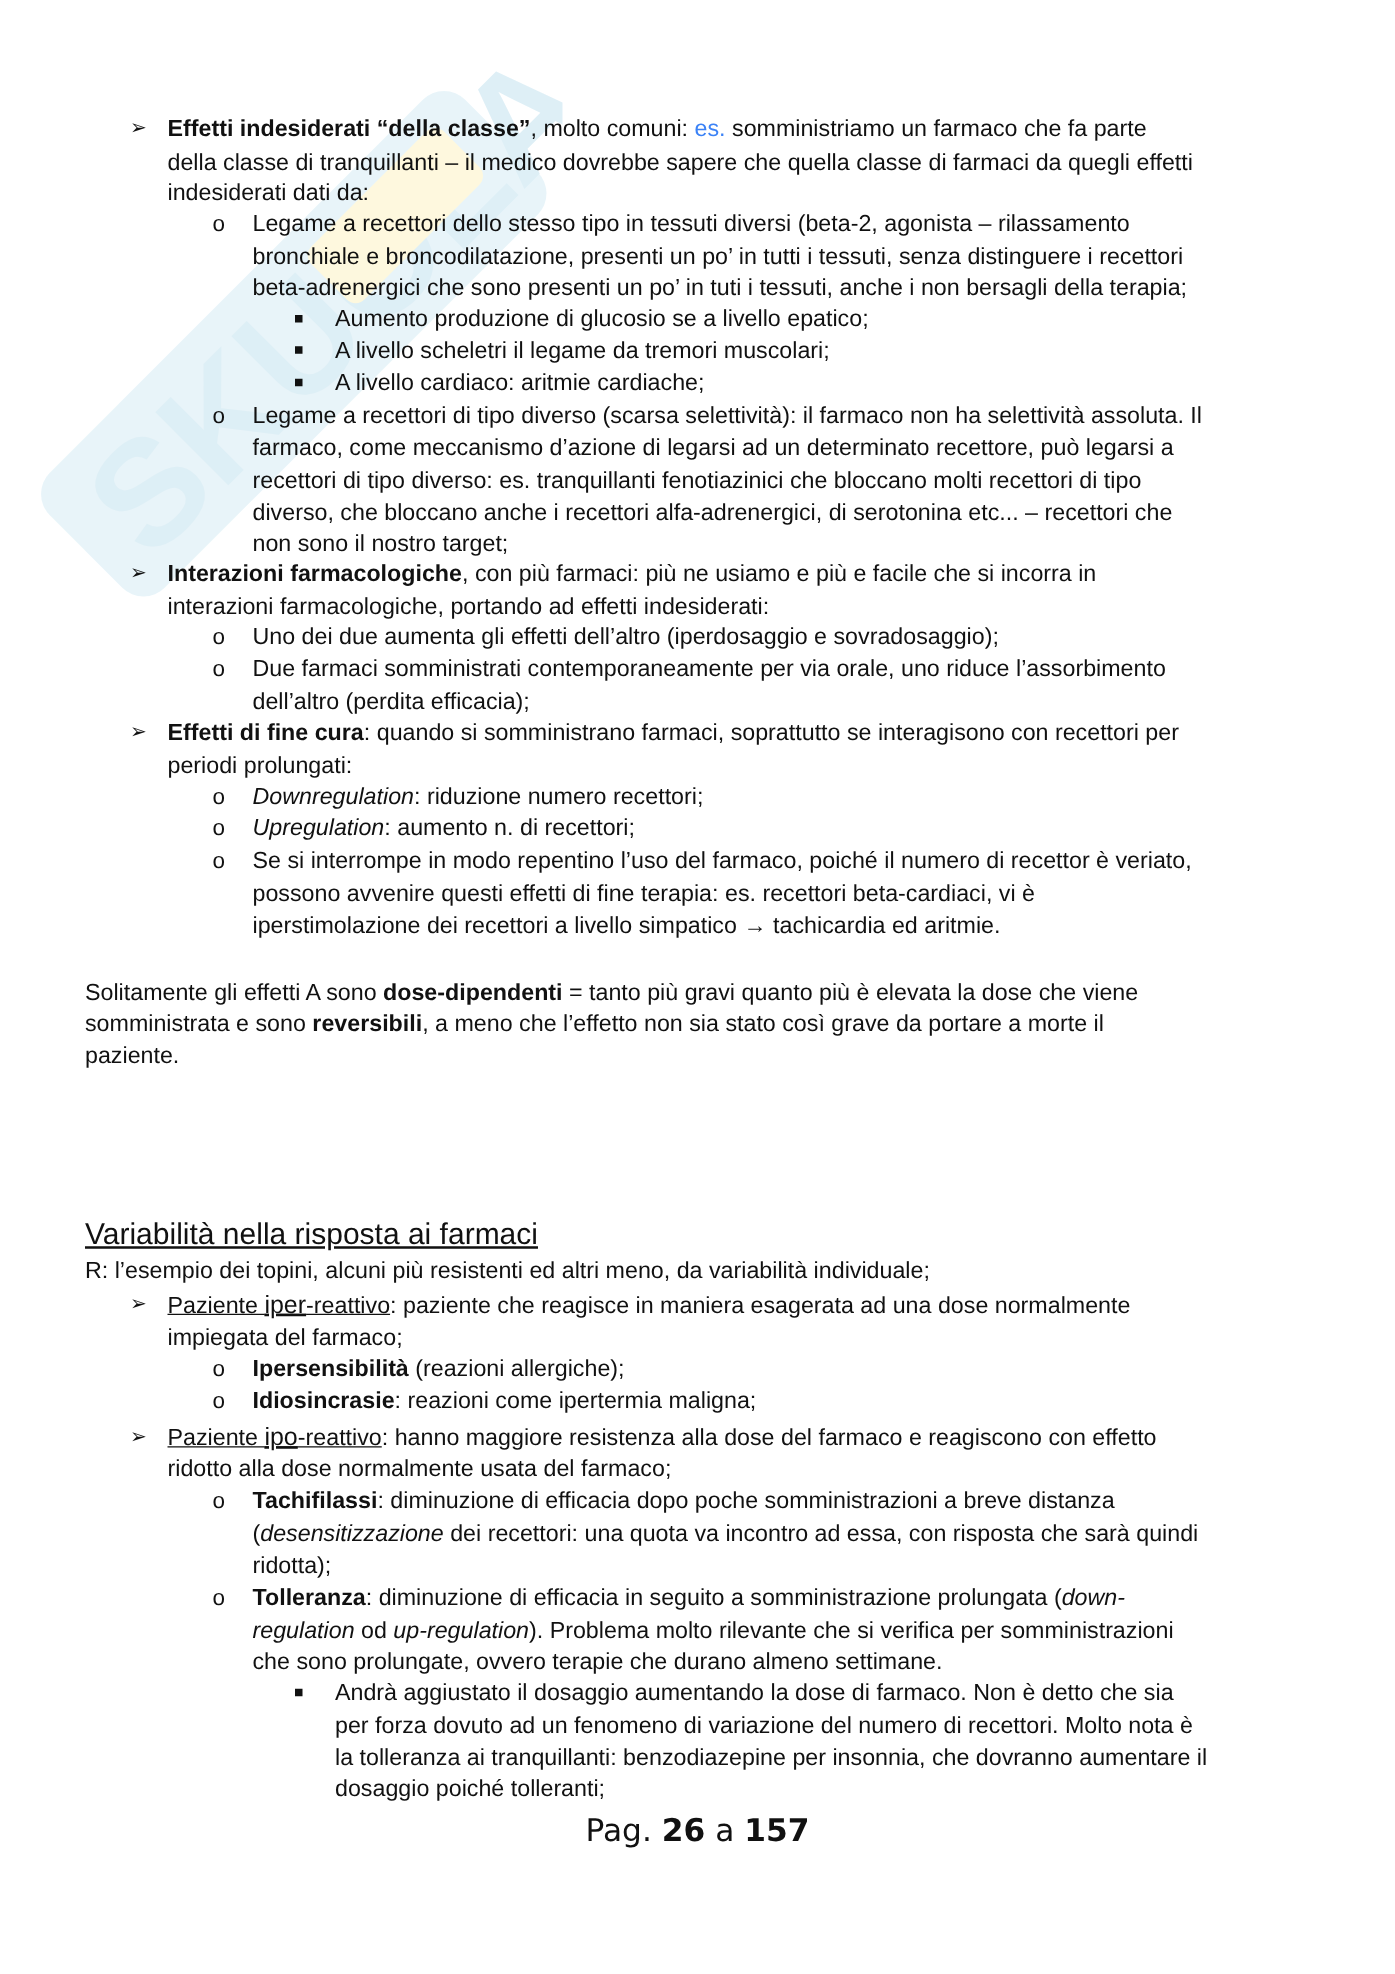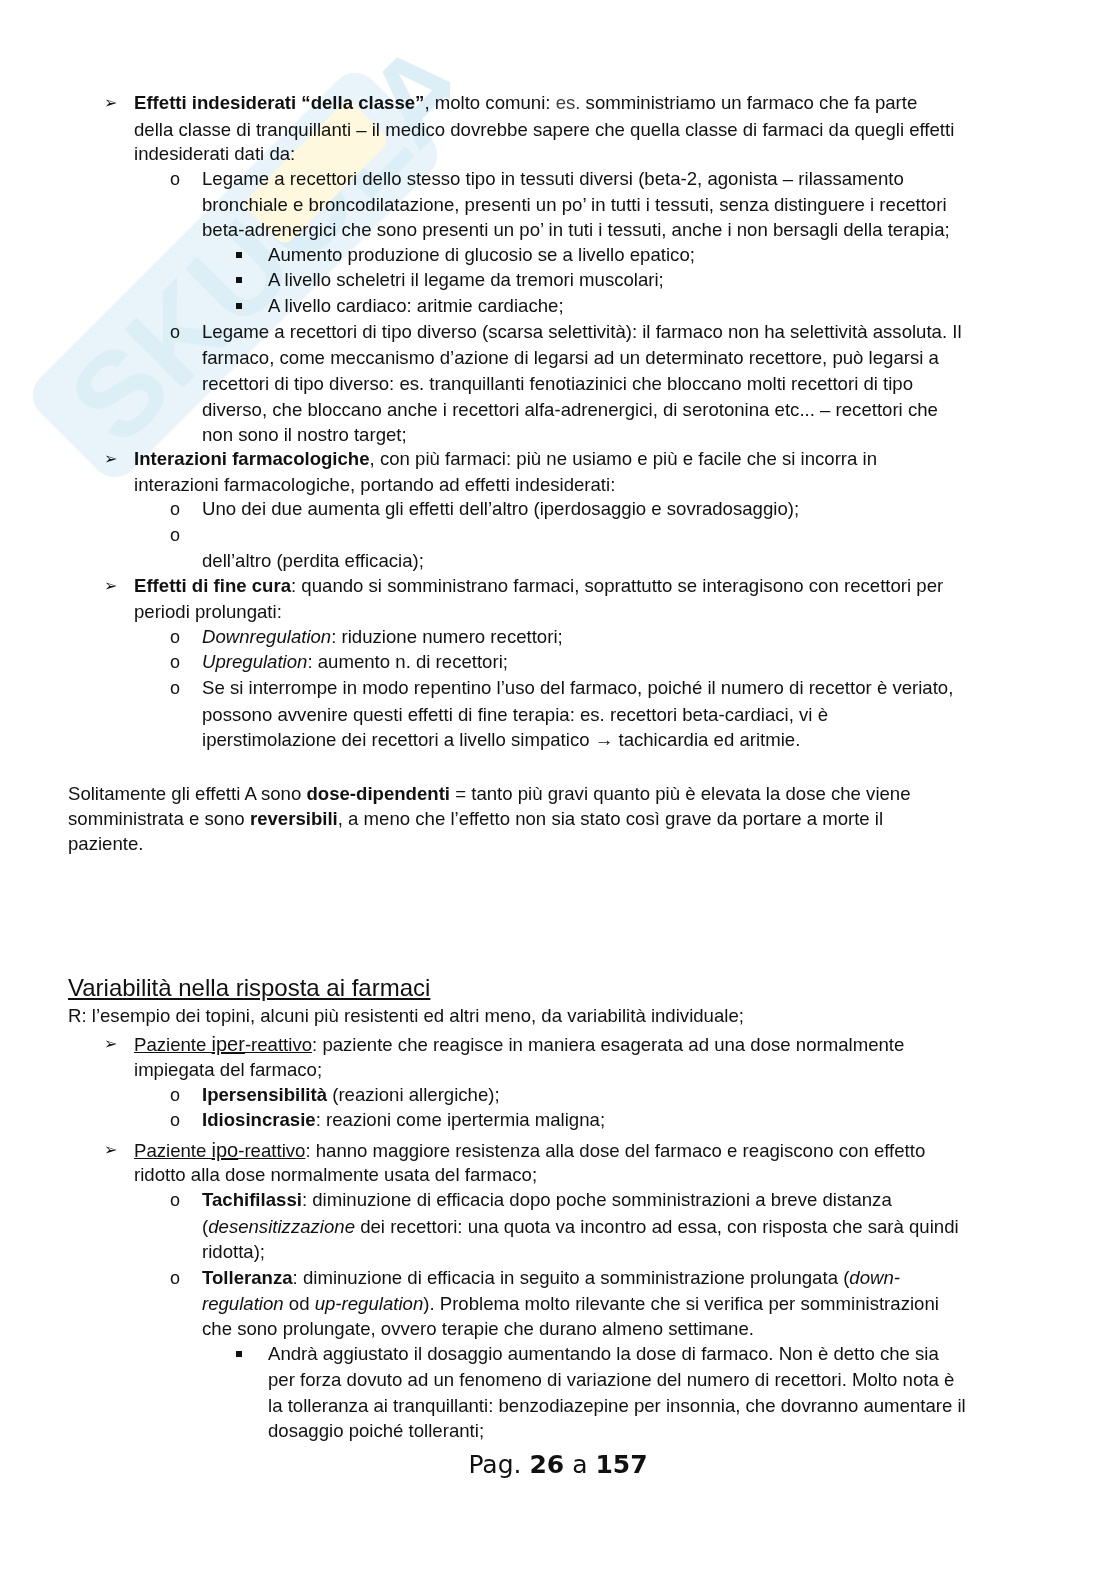--- a/index.html
+++ b/index.html
@@ -35,21 +35,21 @@
     }
     .line {
       position: absolute;
       white-space: nowrap;
       line-height: 22px;
       height: 22px;
     }
     .b { font-weight: bold; }
     .i { font-style: italic; }
     .u { text-decoration: underline; }
-    .red { color: #404040; }
+    .red { color: #3b82f6; }
     .big { font-size: 20px; text-decoration: underline; }
     .marker {
       position: absolute;
       line-height: 22px;
       height: 22px;
       white-space: nowrap;
     }
     .arrow-marker {
       font-size: 16px;
     }
@@ -124,20 +124,21 @@
 
   <span class="marker arrow-marker" style="left:104px; top:448px;">➢</span>
   <div class="line" style="left:134px; top:448px;">
     <span class="b">Interazioni farmacologiche</span><span>, con più farmaci: più ne usiamo e più e facile che si incorra in</span>
   </div>
   <div class="line" style="left:134px; top:474px;">interazioni farmacologiche, portando ad effetti indesiderati:</div>
 
   <span class="marker o-marker" style="left:170px; top:498px;">o</span>
   <div class="line" style="left:202px; top:498px;">Uno dei due aumenta gli effetti dell’altro (iperdosaggio e sovradosaggio);</div>
   <span class="marker o-marker" style="left:170px; top:524px;">o</span>
+  <div class="line" style="left:202px; top:524px;">Due farmaci somministrati contemporaneamente per via orale, uno riduce l’assorbimento</div>
   <div class="line" style="left:202px; top:550px;">dell’altro (perdita efficacia);</div>
 
   <span class="marker arrow-marker" style="left:104px; top:575px;">➢</span>
   <div class="line" style="left:134px; top:575px;">
     <span class="b">Effetti di fine cura</span><span>: quando si somministrano farmaci, soprattutto se interagisono con recettori per</span>
   </div>
   <div class="line" style="left:134px; top:601px;">periodi prolungati:</div>
 
   <span class="marker o-marker" style="left:170px; top:626px;">o</span>
   <div class="line" style="left:202px; top:626px;">

